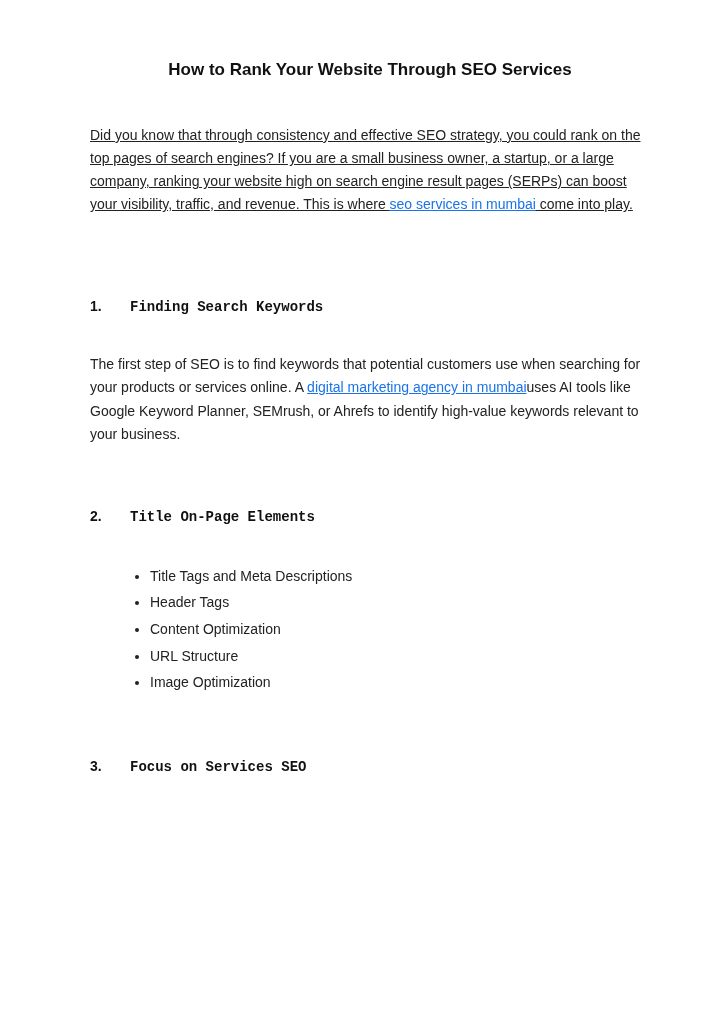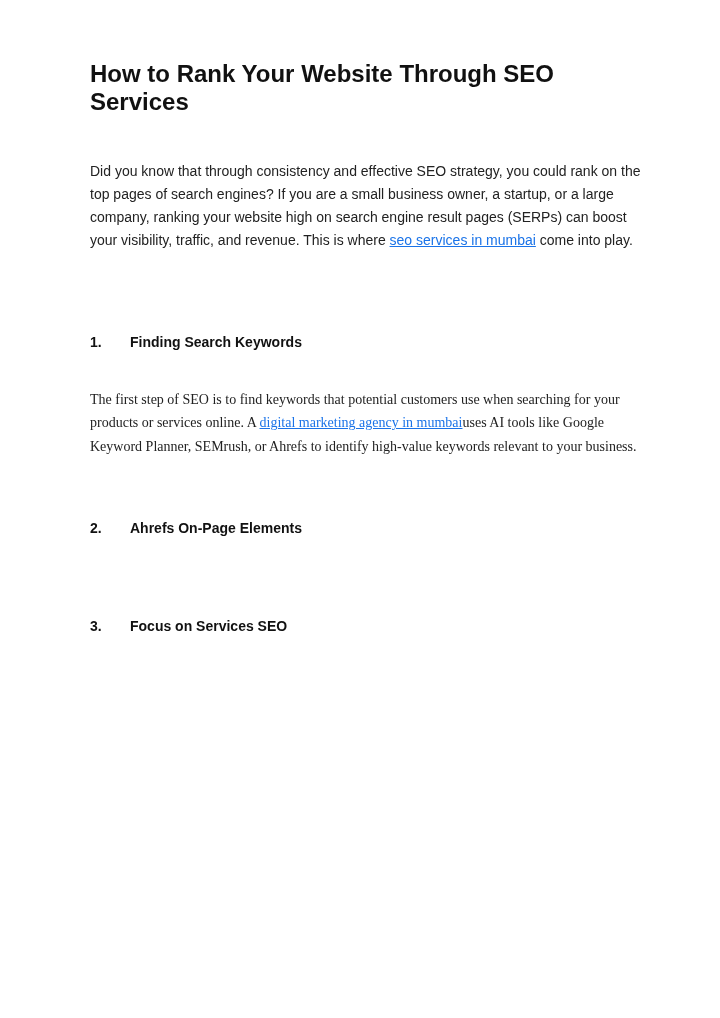--- a/index.html
+++ b/index.html
@@ -17,44 +17,45 @@
       min-height: 1018px;
     }
 
     .page-container {
       max-width: 660px;
       margin: 0 auto;
       padding: 60px 40px 60px 60px;
     }
 
     .page-title {
-      font-size: 24px;
+      font-size: 17px;
       font-weight: bold;
       color: #111111;
       margin-bottom: 28px;
+      text-align: center;
     }
 
     .intro-paragraph {
       font-size: 14px;
       line-height: 1.65;
       margin-bottom: 22px;
       color: #222;
+      text-decoration: underline;
     }
 
     .intro-paragraph a {
       color: #1a73e8;
       text-decoration: underline;
     }
 
     .section-paragraph {
       font-size: 14px;
       line-height: 1.65;
       margin-bottom: 18px;
       color: #222;
-      font-family: Liberation Serif, serif;
     }
 
     .section-paragraph a {
       color: #1a73e8;
       text-decoration: underline;
     }
 
     .numbered-heading {
       display: flex;
       align-items: baseline;
@@ -65,20 +66,21 @@
       color: #111;
     }
 
     .numbered-heading .num {
       min-width: 40px;
       font-weight: bold;
     }
 
     .numbered-heading .heading-text {
       font-weight: bold;
+      font-family: Liberation Mono, monospace;
     }
 
     .bullet-list {
       list-style: disc;
       margin-left: 60px;
       margin-bottom: 18px;
     }
 
     .bullet-list li {
       font-size: 14px;
@@ -117,26 +119,33 @@
 
   <p class="section-paragraph">
     <span>The first step of SEO is to find keywords that potential customers use when searching for your products or services online. A </span><a href="#">digital marketing agency in mumbai</a><span>uses AI tools like Google Keyword Planner, SEMrush, or Ahrefs to identify high-value keywords relevant to your business.</span>
   </p>
 
 
   <div class="spacer"></div>
 
   <div class="numbered-heading">
     <span class="num">2.</span>
-    <span class="heading-text">Ahrefs On-Page Elements</span>
+    <span class="heading-text">Title On-Page Elements</span>
   </div>
 
   <div class="spacer"></div>
 
 
+  <ul class="bullet-list">
+  <li>Title Tags and Meta Descriptions</li>
+      <li>Header Tags</li>
+      <li>Content Optimization</li>
+      <li>URL Structure</li>
+      <li>Image Optimization</li>
+    </ul>
 
   <div class="spacer"></div>
 
   <div class="numbered-heading">
     <span class="num">3.</span>
     <span class="heading-text">Focus on Services SEO</span>
   </div>
 
 </div>
 

